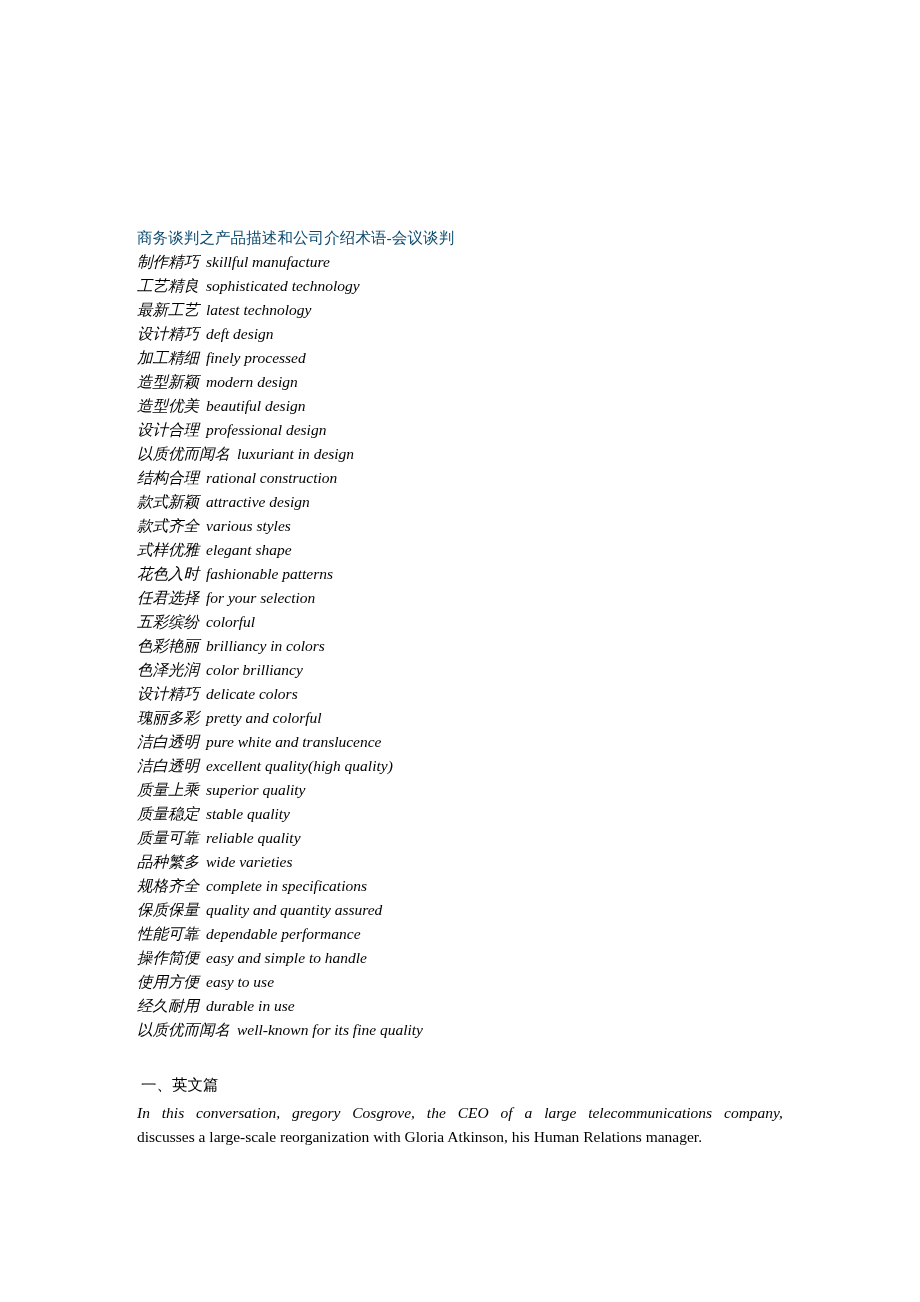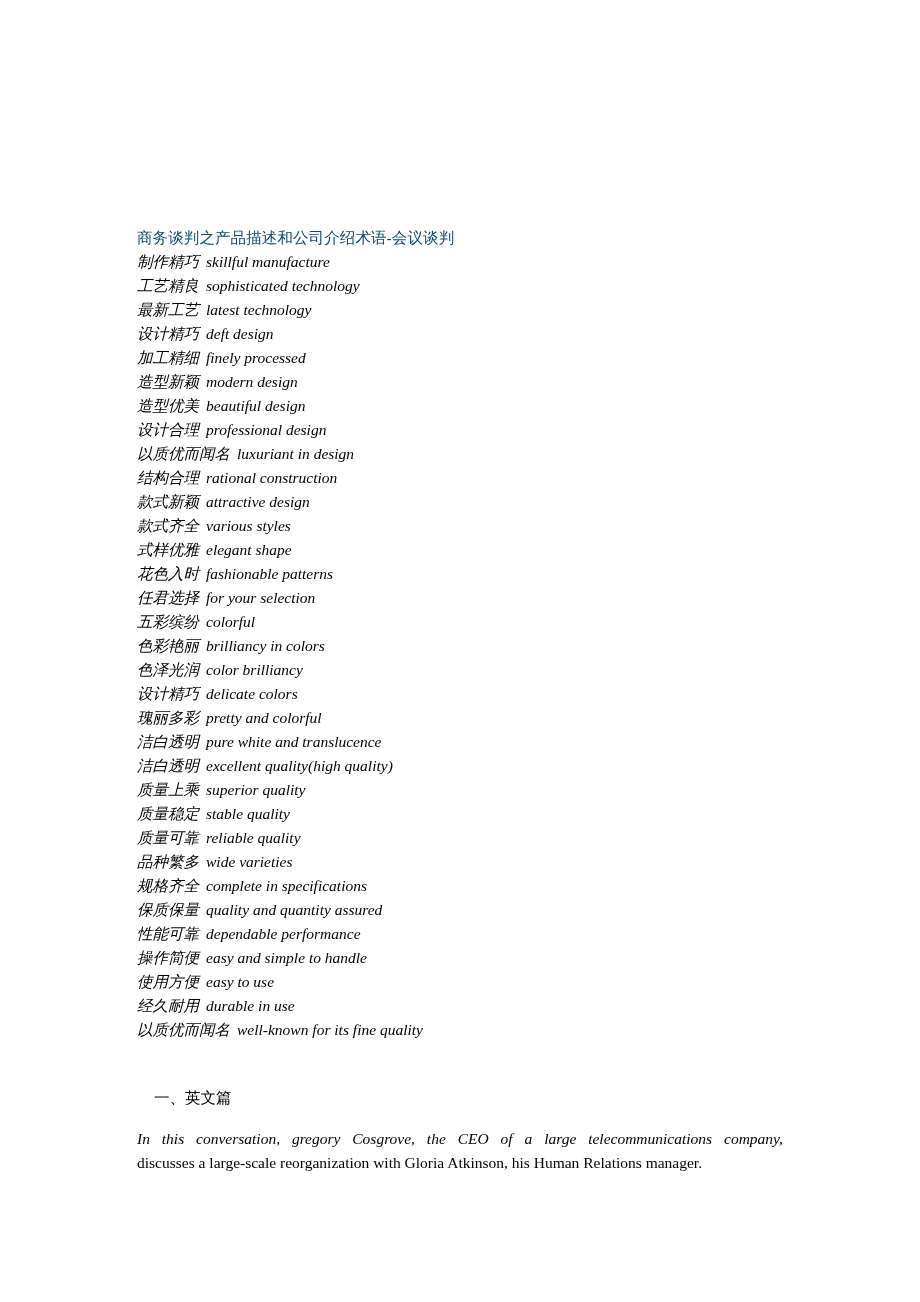--- a/index.html
+++ b/index.html
@@ -61,21 +61,21 @@
 
   
   .block-gap {
     height: 27px;
   }
 
   .subheading {
     font-size: 15.5px;
     line-height: 24px;
     white-space: nowrap;
-    margin: 17px;
+    margin: 4px;
   }
 
   
   .body-para {
     font-size: 15.5px;
     line-height: 24px;
     text-align: justify;
     text-justify: inter-word;
     margin: 0;
     width: 646px;

